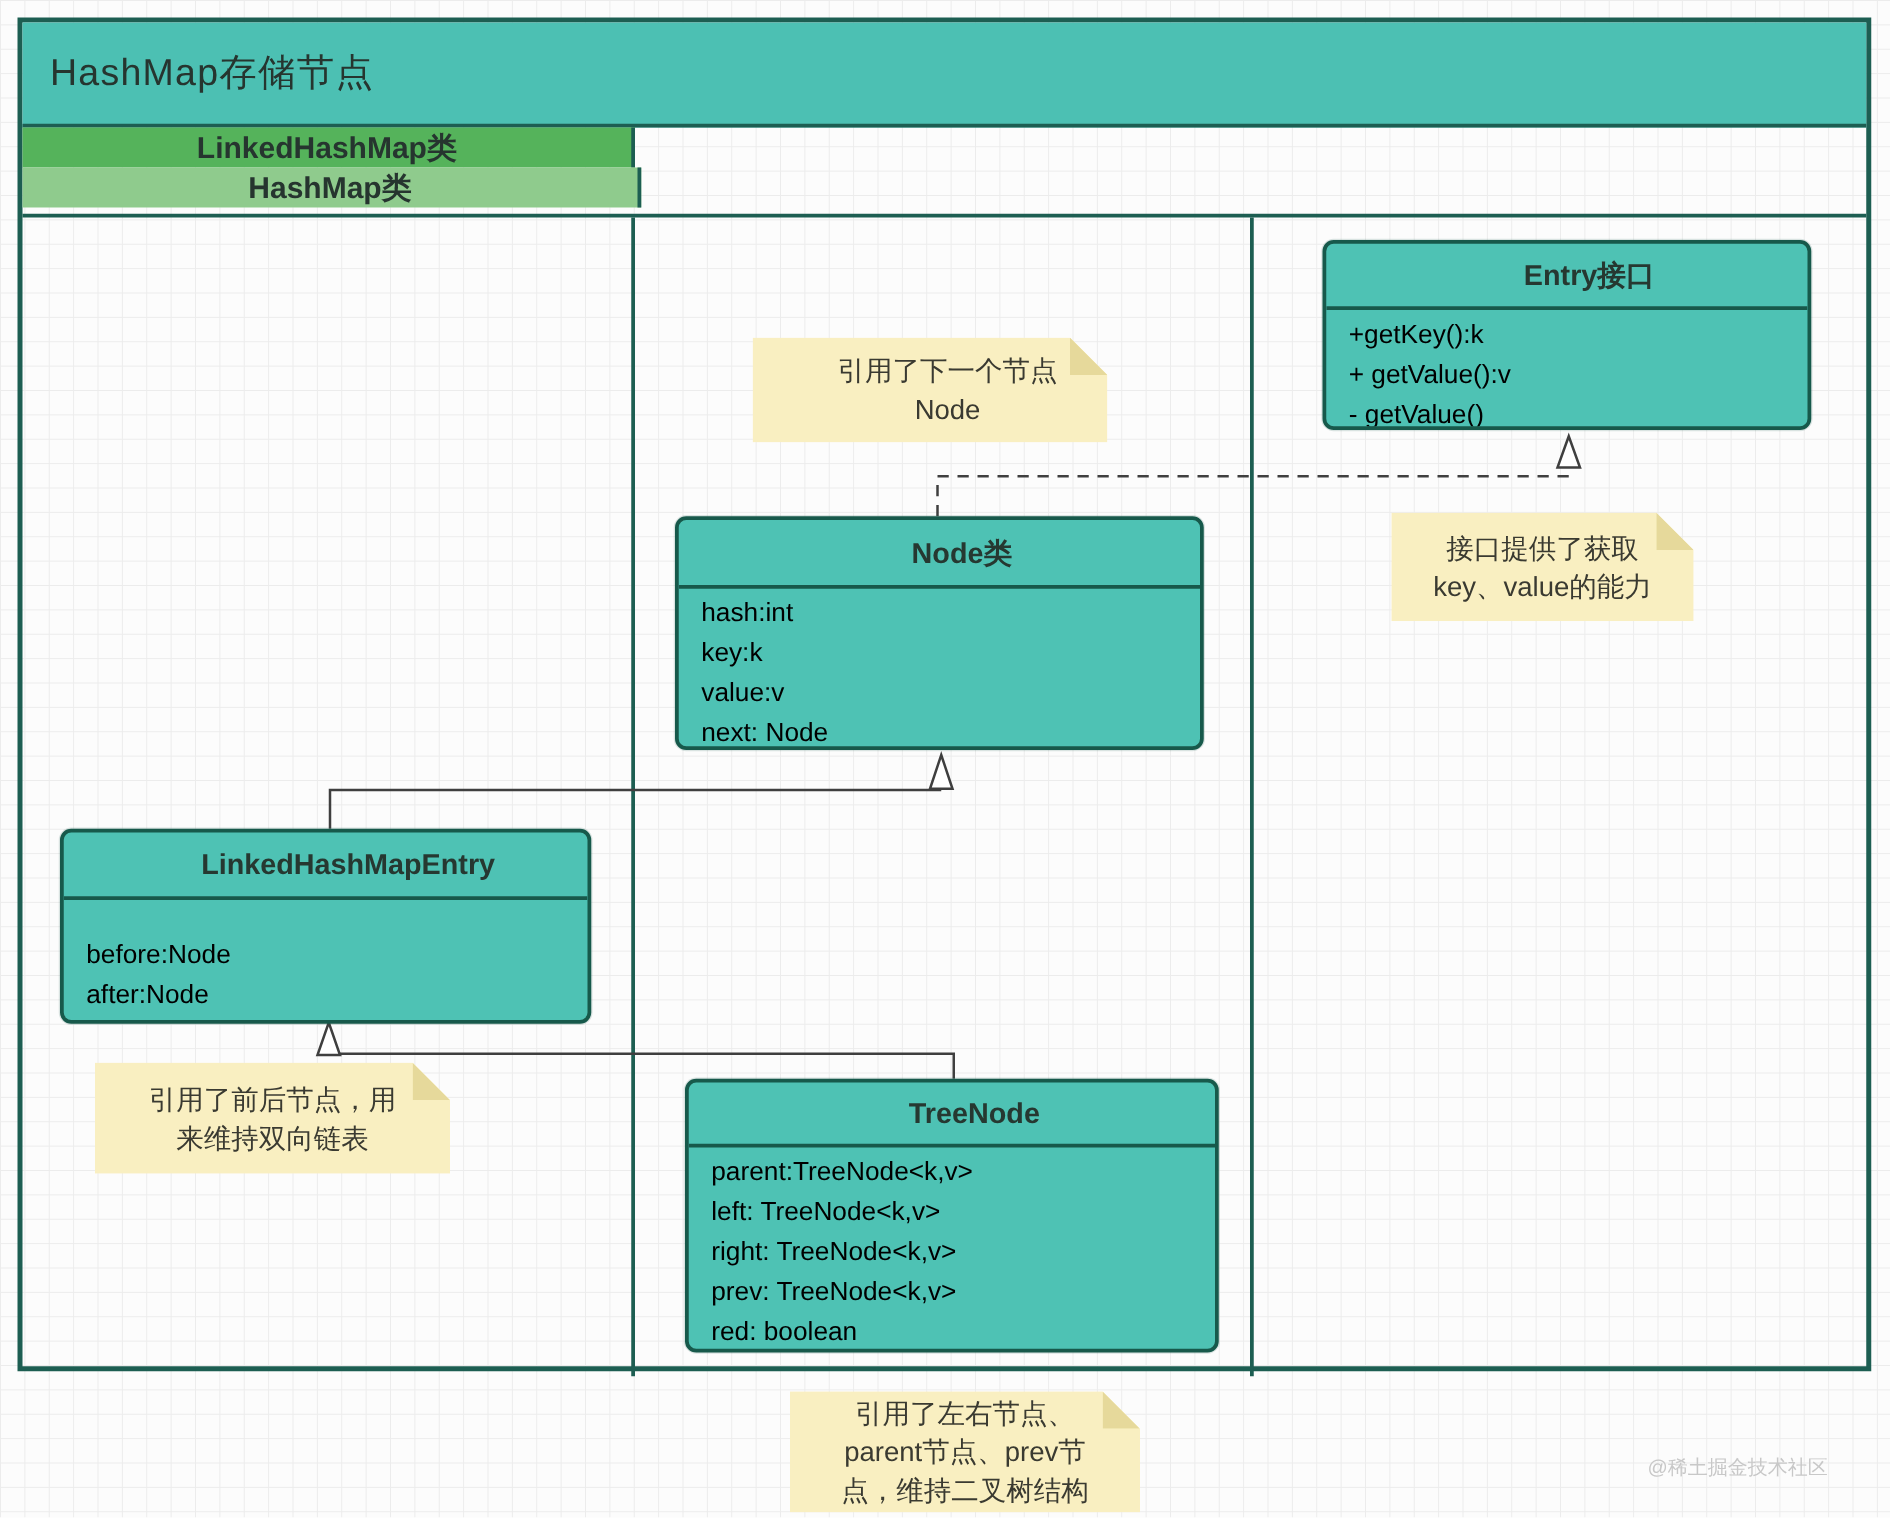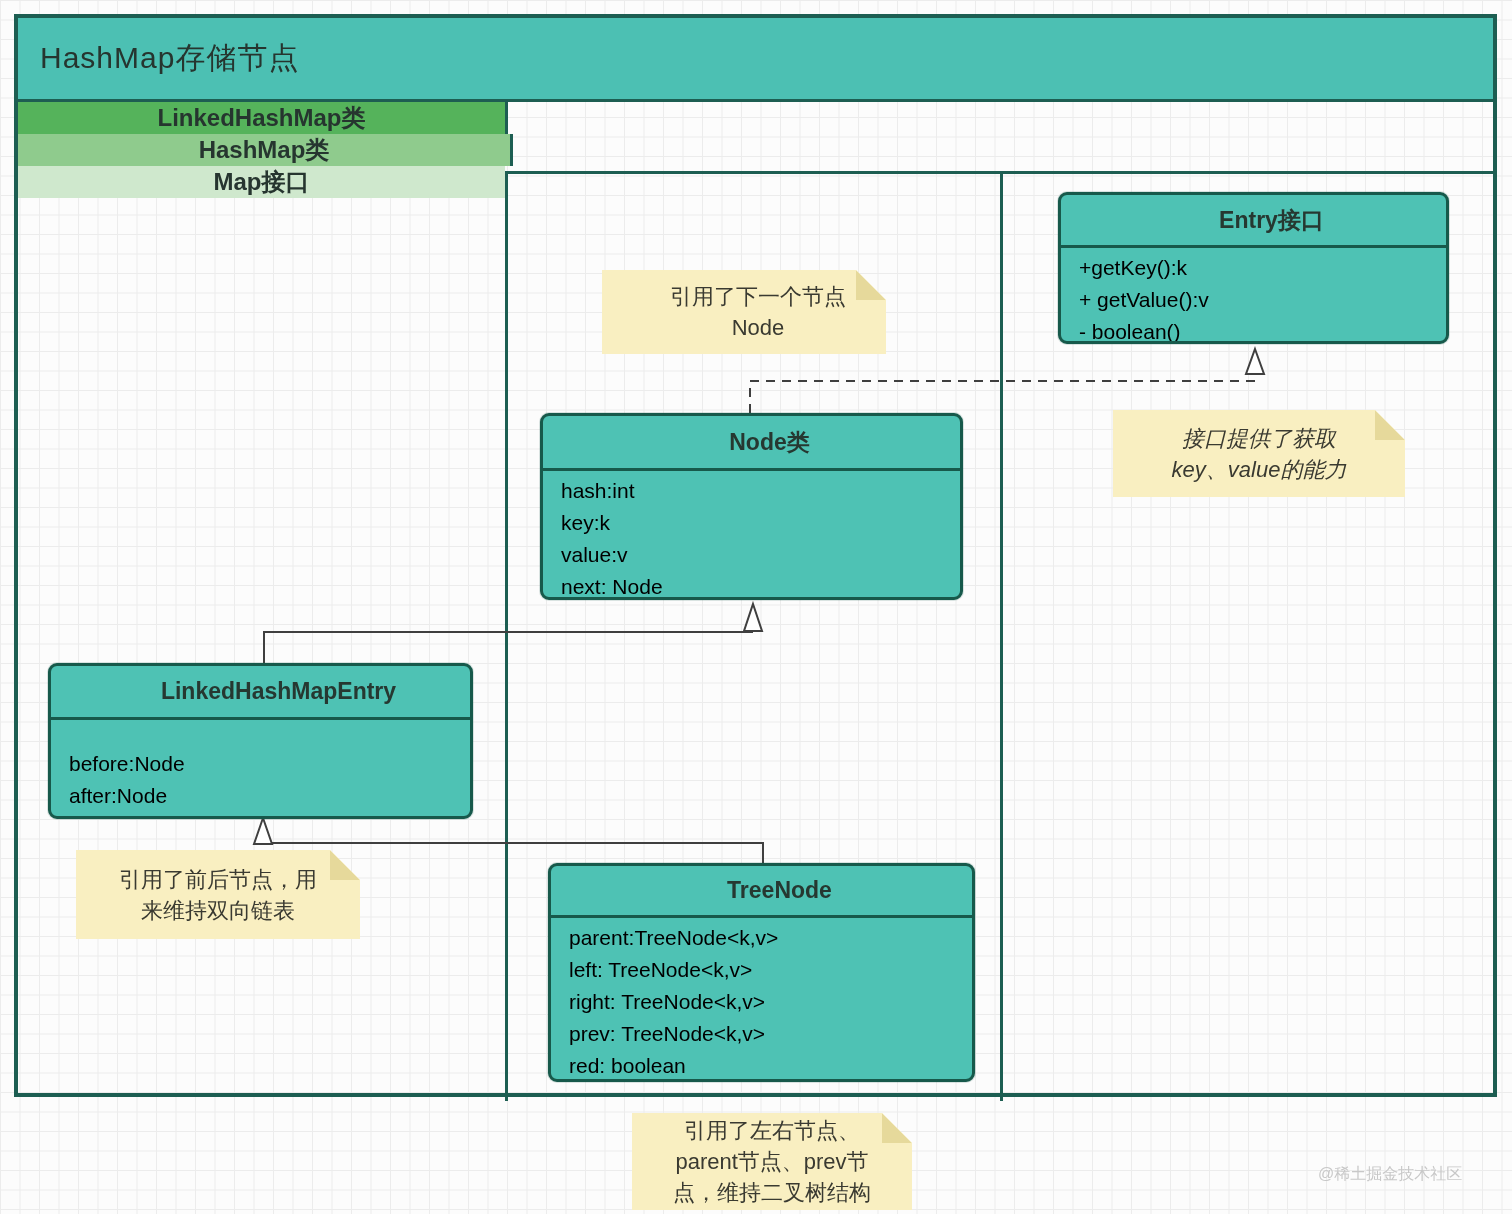--- a/index.html
+++ b/index.html
@@ -77,21 +77,20 @@
 
 <div class="canvas">
 
   <div class="frame">
     <div class="title-bar">
       <span class="t">HashMap存储节点</span>
     </div>
     <div class="lane-headers">
       <div class="lane-header lh-0">LinkedHashMap类</div>
       <div class="lane-header lh-1">HashMap类</div>
-      <div class="lane-header lh-2">Map接口</div>
     </div>
     <div class="lane-bodies">
       <div class="lb-0"></div>
       <div class="lb-1"></div>
       <div class="lb-2"></div>
     </div>
   </div>
 
   <svg class="connectors" width="1512" height="1214">
     <g>
@@ -106,21 +105,21 @@
       <polyline class="rel-line" points="763,863 763,843 263,843"></polyline>
       <path class="rel-head" d="M263,818 L272,844 L254,844 Z"></path>
     </g>
   </svg>
 
   <div class="uml-class" style="left:1058px; top:192px; width:391px; height:152px;">
     <div class="cls-title" style="height:53px;">Entry接口</div>
     <div class="members">
       <div class="member">+getKey():k</div>
       <div class="member">+ getValue():v</div>
-      <div class="member">- boolean()</div>
+      <div class="member">- getValue()</div>
     </div>
   </div>
 
   <div class="uml-class" style="left:540px; top:413px; width:423px; height:187px;">
     <div class="cls-title" style="height:55px;">Node类</div>
     <div class="members">
       <div class="member">hash:int</div>
       <div class="member">key:k</div>
       <div class="member">value:v</div>
       <div class="member">next: Node</div>
@@ -145,21 +144,21 @@
       <div class="member">red: boolean</div>
     </div>
   </div>
 
   <div class="note" style="left:602px; top:270px; width:284px; height:84px;padding-left:28px;">
     <div class="fold"></div>
     <div class="note-text">引用了下一个节点
 Node</div>
   </div>
 
-  <div class="note" style="left:1113px; top:410px; width:292px; height:87px;font-style:italic;">
+  <div class="note" style="left:1113px; top:410px; width:242px; height:87px;">
     <div class="fold"></div>
     <div class="note-text">接口提供了获取
 key、value的能力</div>
   </div>
 
   <div class="note" style="left:76px; top:850px; width:284px; height:89px;">
     <div class="fold"></div>
     <div class="note-text">引用了前后节点，用
 来维持双向链表</div>
   </div>

